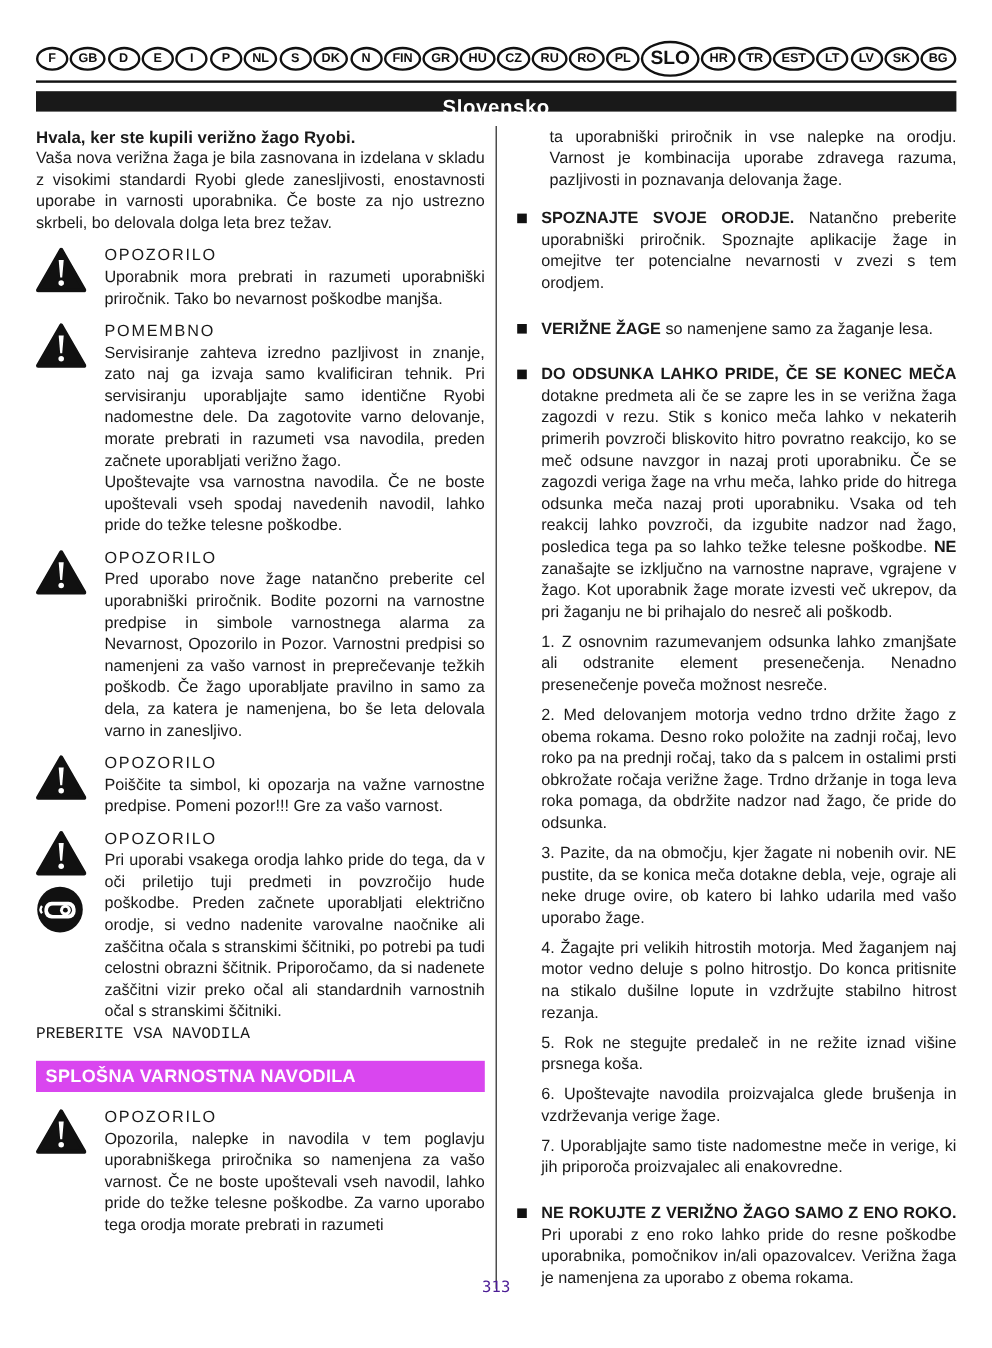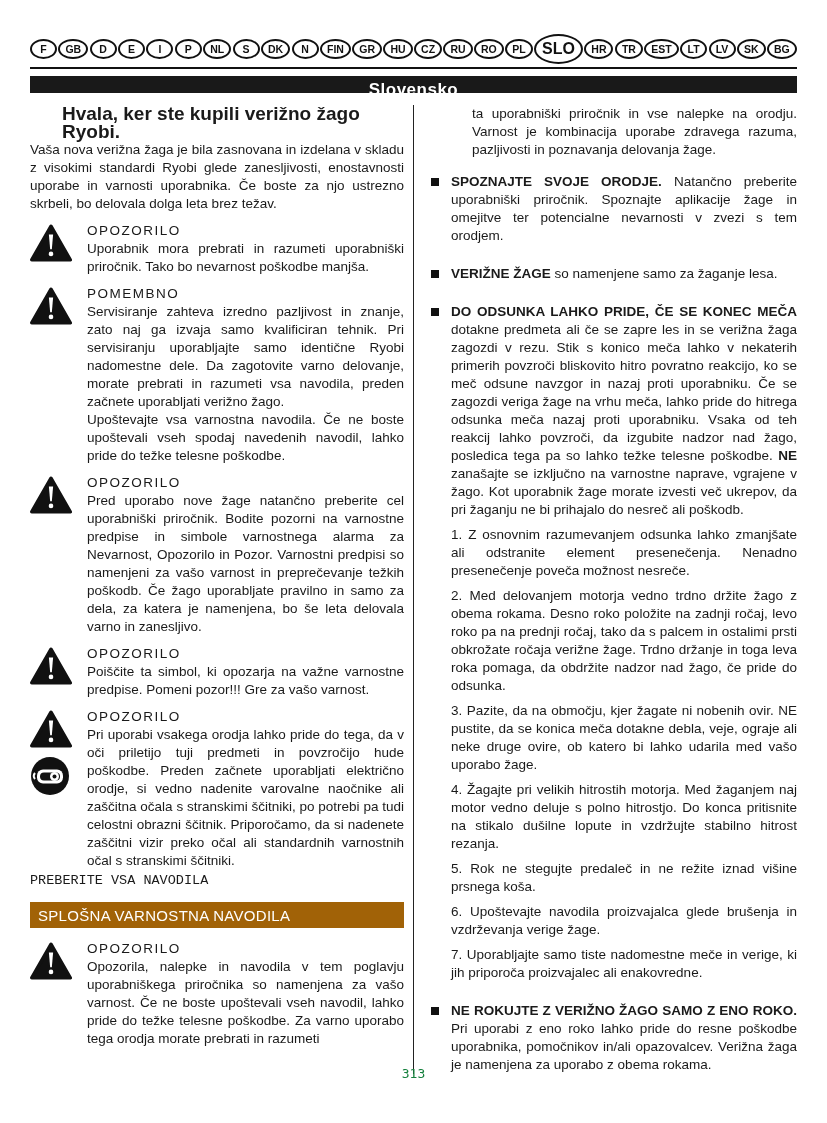--- a/index.html
+++ b/index.html
@@ -21,42 +21,42 @@
                font-size: 17px; font-weight: 700; letter-spacing: .5px;
                height: 17px; line-height: 27px; margin-top: 7px; }
 
   
   .cols { display: flex; margin-top: 12px; }
   .col.left  { width: 384px; padding-right: 9px; border-right: 1.5px solid #222; }
   .col.right { flex: 1; padding-left: 11px; }
 
   .b { font-weight: 700; }
   .para { font-size: 13.5px; line-height: 18px; text-align: justify; }
-  .intro-title { font-size: 19px; line-height: 18px; margin-left: 32px; }
+  .intro-title { font-size: 14px; line-height: 18px; }
 
   .warn { display: flex; margin-top: 9px; }
   .warn-icons { width: 57px; flex: none; padding-top: 2px; display: flex; flex-direction: column; align-items: flex-start; gap: 8px; }
   .warn-body { flex: 1; }
   .warn-title { font-size: 13.5px; line-height: 18px; font-weight: 400; letter-spacing: 1.5px; }
 
   .read-all { font-size: 13.5px; line-height: 18px; margin-top: 2px; font-family: Liberation Mono, monospace; }
-  .section-bar { background: #a16207; color: #fff; font-size: 15px; font-weight: 400;
+  .section-bar { background: #d946ef; color: #fff; font-size: 15px; font-weight: 700;
                  letter-spacing: .3px; padding: 5px 8px 4px 8px; margin-top: 12px; }
   .col.left .warn.last { margin-top: 12px; }
 
   
-  .cont { margin-left: 47px; }
+  .cont { margin-left: 33px; }
   .bullet { display: flex; margin-top: 20px; }
   .bullet.first { margin-top: 14px; }
   .sq { flex: none; width: 8px; height: 8px; background: #111; margin: 5px 12px 0 6px; }
   .bullet-body { flex: 1; }
   .bullet-body .para.num { margin-top: 7px; }
 
   .pageno { position: absolute; left: 0; right: 0; top: 1066px; text-align: center;
-            font-family: "DejaVu Sans Mono", monospace; font-size: 13px; color: #15803d; }
+            font-family: "DejaVu Sans Mono", monospace; font-size: 13px; color: #4c1d95; }
 
   .tri { width: 42px; height: 38px; }
   .gog { width: 40px; height: 40px; }
 </style>
 </head>
 <body>
 
 <div class="page">
 
   <div class="lang-row">

